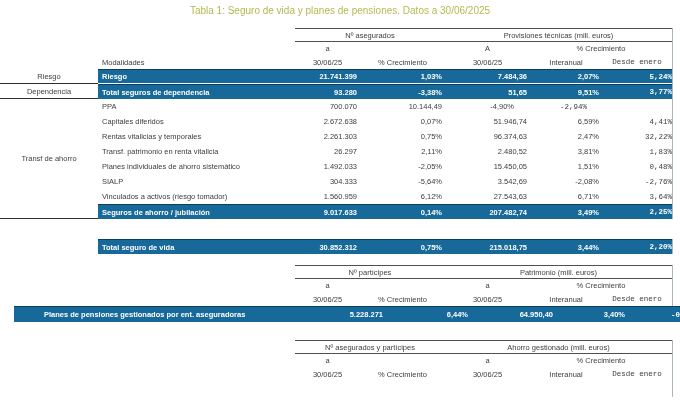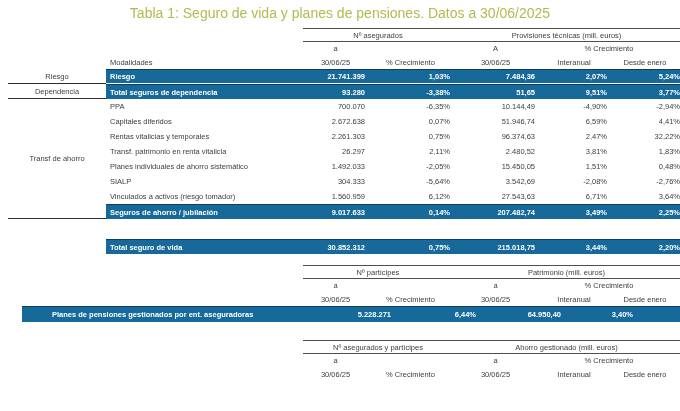--- a/index.html
+++ b/index.html
@@ -4,36 +4,36 @@
 <style>
   * { box-sizing: border-box; margin: 0; padding: 0; }
   html, body { background: #ffffff; }
   .page {
     position: relative; width: 680px; height: 411px;
     background: #ffffff; overflow: hidden;
     font-family: "Liberation Sans", "DejaVu Sans", sans-serif;
   }
   .title {
     position: absolute; top: 5px; left: 0; width: 100%;
-    text-align: center; font-size: 14px; color: #b3ba4f;
-  }
-  .tblock { position: absolute; left: 8px; width: 673px; }
+    text-align: center; font-size: 10px; color: #b3ba4f;
+  }
+  .tblock { position: absolute; left: 0; width: 673px; }
   .row { display: flex; position: relative; }
   .cell {
     flex: 0 0 auto; display: flex; align-items: center;
     font-size: 7.5px; color: #3d3d3d; white-space: nowrap; overflow: hidden;
   }
   
   .w-cat  { width: 98px; }
   .w-mod  { width: 197px; }
   .w-c1   { width: 65px; }
   .w-c2   { width: 85px; }
   .w-c3   { width: 85px; }
   .w-c4   { width: 72px; }
-  .w-c5   { width: 70px; }
+  .w-c5   { width: 70px; font-family: Liberation Mono, monospace; }
   .w-g1   { width: 150px; }
   .w-g2   { width: 227px; }
   .w-pct2 { width: 142px; }
   .w-lead { width: 295px; }
   .w-mid1 { width: 14px; }
   .w-mid2 { width: 281px; margin-left: 26px; }
   .w-bot1 { width: 108px; }
   .w-bot2 { width: 187px; }
   
   .h14 .cell { height: 14px; }
@@ -121,21 +121,20 @@
         <div class="cell w-c5 rt5">3,77%</div>
       </div>
     </div>
 
     <div class="cat-span">Transf de ahorro</div>
 
     <div class="row h15">
       <div class="cell w-cat"></div>
       <div class="cell w-mod lpad">PPA</div>
       <div class="cell w-c1 rt">700.070</div>
-      <div class="cell w-c2 rt">-6,35%</div>
       <div class="cell w-c3 rt">10.144,49</div>
       <div class="cell w-c4 rt">-4,90%</div>
       <div class="cell w-c5 rt5">-2,94%</div>
     </div>
     <div class="row h15">
       <div class="cell w-cat"></div>
       <div class="cell w-mod lpad">Capitales diferidos</div>
       <div class="cell w-c1 rt">2.672.638</div>
       <div class="cell w-c2 rt">0,07%</div>
       <div class="cell w-c3 rt">51.946,74</div>

